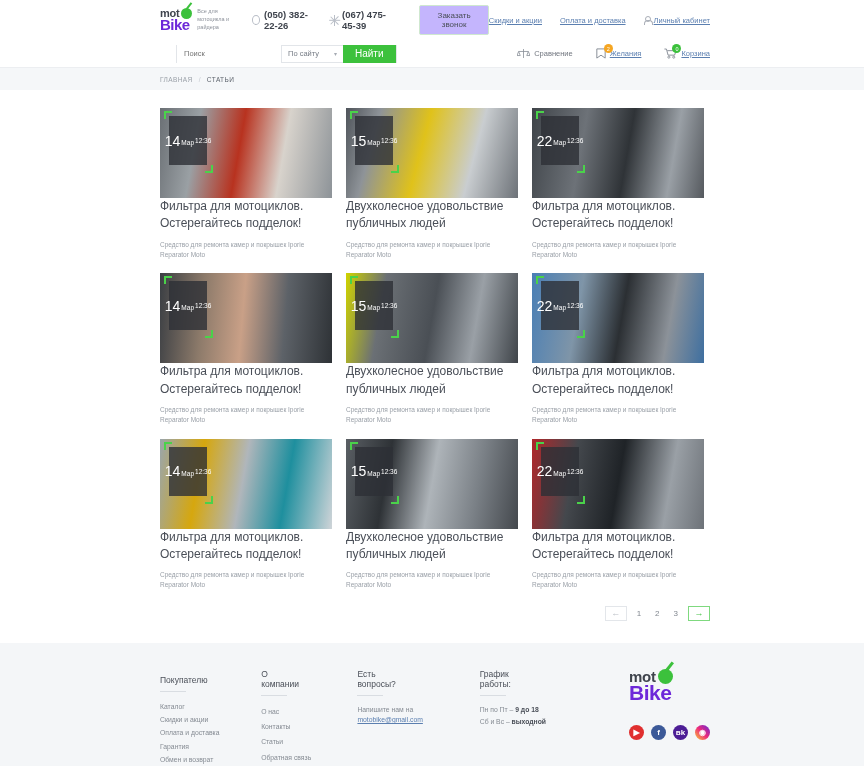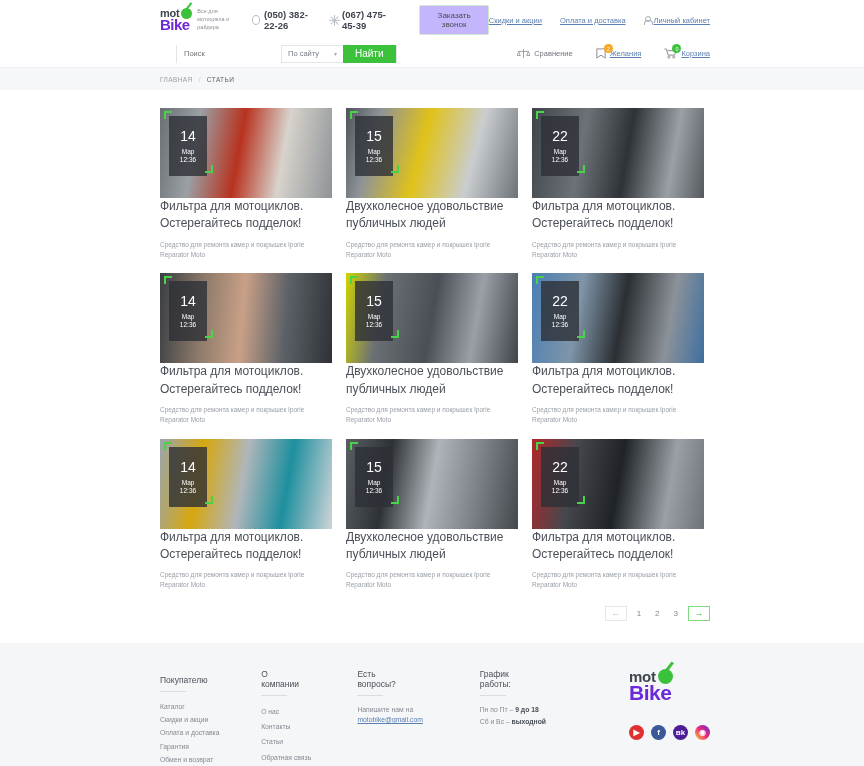--- a/index.html
+++ b/index.html
@@ -92,22 +92,22 @@
   .crumb { font-size:6.5px; letter-spacing:0.4px; color:#9aa0a8; text-transform:uppercase; }
   .crumb.sep { margin:0 6px; color:#c6cbd2;}
   .crumb.cur { color:#5e646d;}
 
   
   .main { padding:18px 154px 0 160px; background:#fff; }
   .grid { display:flex; flex-wrap:wrap; gap:14px 14px; }
   .card { width:172px; cursor:pointer; }
   .card-img { width:172px; height:90px; position:relative; overflow:hidden; }
   .date-badge {
-    position:absolute; left:9px; top:8px; width:38px; height:60px;
-    background:rgba(45,48,54,0.80); color:#fff; display:flex; flex-direction:column;
+    position:absolute; left:9px; top:8px; width:38px; height:49px;
+    background:rgba(45,48,54,0.80); color:#fff; display:flex; 
     align-items:center; justify-content:center; gap:1px;
   }
   .db-day { font-size:14px; font-weight:400; line-height:1;}
   .db-mon { font-size:6.5px; margin-top:4px; }
   .db-time { font-size:6.5px; }
   .corner { position:absolute; width:8px; height:8px; }
   .corner.tl { left:4px; top:3px; border-left:2.5px solid #4ad24a; border-top:2.5px solid #4ad24a;}
   .corner.br { left:45px; top:57px; border-right:2.5px solid #4ad24a; border-bottom:2.5px solid #4ad24a;}
   .card-title { font-size:12px; line-height:1.45; color:#4a4f58; }
   .card-desc { font-size:6.5px; line-height:1.5; color:#9aa0a8; margin-top:7px; }

